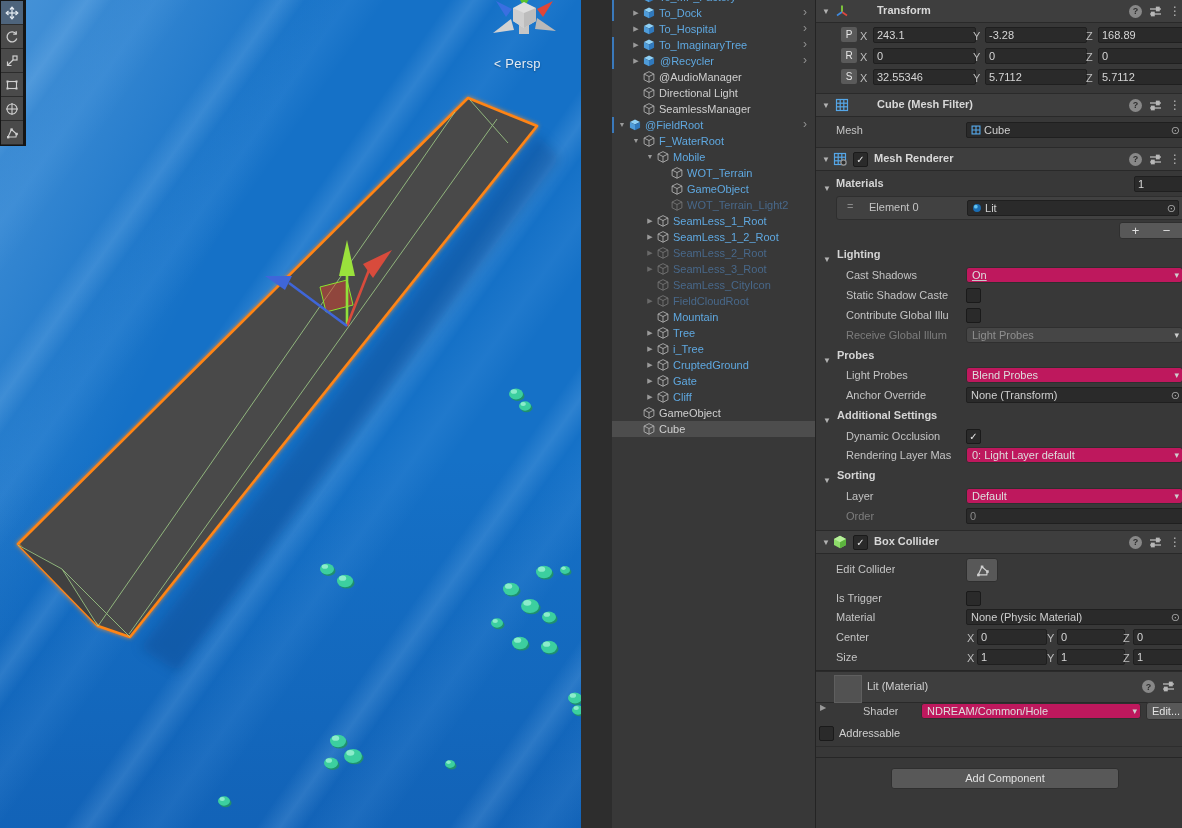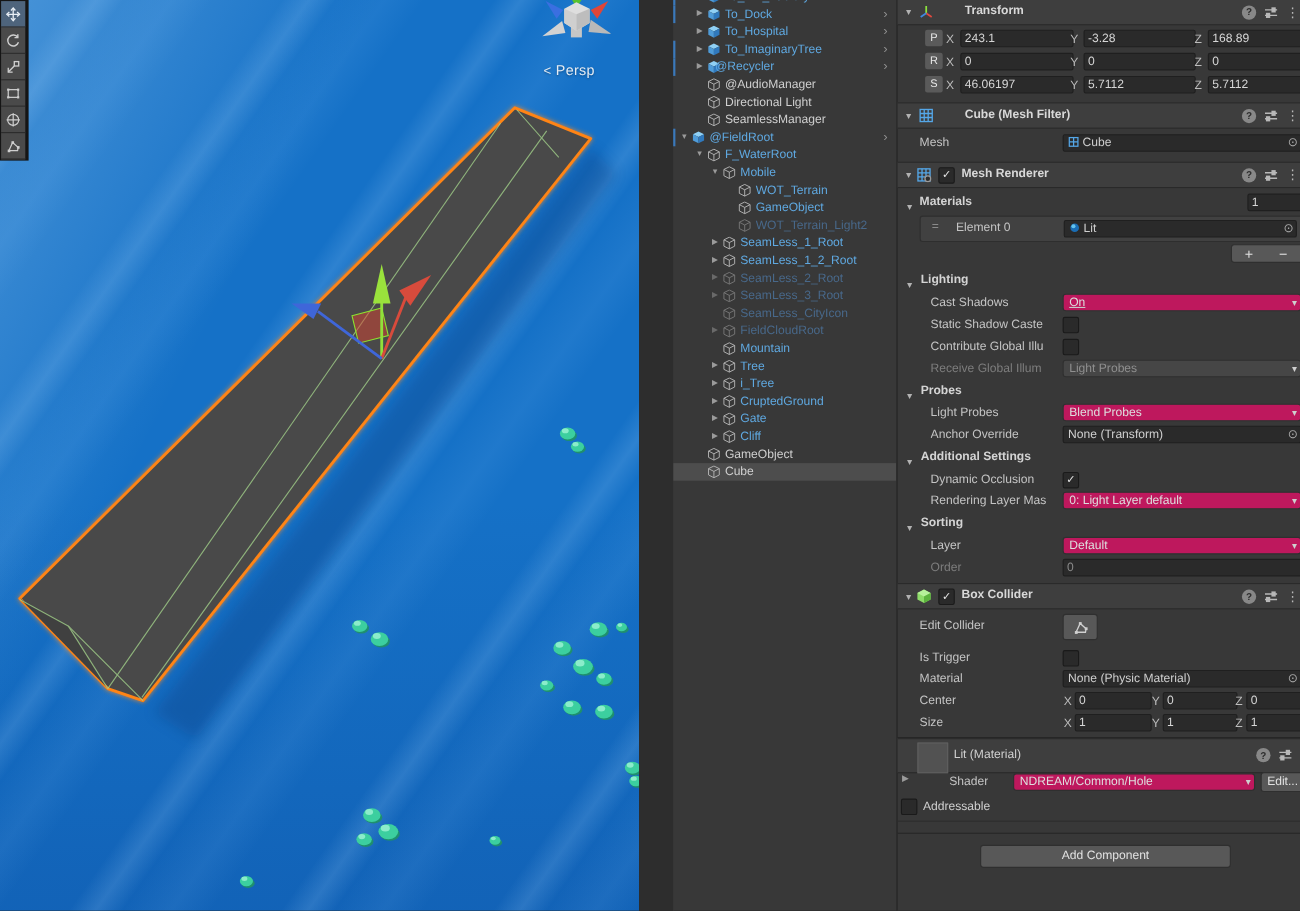--- a/index.html
+++ b/index.html
@@ -325,21 +325,21 @@
       <span class="chev">›</span>
     </div>
     <div class="hrow" style="top: 53px;">
       <span class="bar"></span>
       <span class="tog" style="left: 18px;">▶</span>
       <svg viewBox="0 0 12 13" class="ic" style="left: 31px;">
         <polygon points="6,0.5 11.5,3.2 6,6 0.5,3.2" fill="#8fd0f5"></polygon>
         <polygon points="0.5,3.2 6,6 6,12.2 0.5,9.4" fill="#4f9cd9"></polygon>
         <polygon points="11.5,3.2 6,6 6,12.2 11.5,9.4" fill="#3079bd"></polygon>
       </svg>
-      <span class="lbl t-blue" style="left: 38px;">@Recycler</span>
+      <span class="lbl t-blue" style="left: 48px;">@Recycler</span>
       <span class="chev">›</span>
     </div>
     <div class="hrow" style="top: 69px;">
       <svg viewBox="0 0 12 13" class="ic" style="left: 31px;">
         <g stroke="#b9b9b9" stroke-width="0.9" fill="none">
           <polygon points="6,0.7 11.3,3.3 11.3,9.5 6,12.2 0.7,9.5 0.7,3.3"></polygon>
           <polyline points="0.7,3.3 6,6 11.3,3.3"></polyline>
           <line x1="6" y1="6" x2="6" y2="12.2"></line>
         </g>
       </svg>
@@ -616,21 +616,21 @@
     <span class="axis" style="left:44px;">X</span>
     <div class="nfield" style="left:57px;width:95px;">0</div>
     <span class="axis" style="left:157px;">Y</span>
     <div class="nfield" style="left:169px;width:94px;">0</div>
     <span class="axis" style="left:270px;">Z</span>
     <div class="nfield" style="left:282px;width:85px;">0</div>
   </div>
   <div class="row" style="top:68px;">
     <span class="prs">S</span>
     <span class="axis" style="left:44px;">X</span>
-    <div class="nfield" style="left:57px;width:95px;">46.06197</div>
+    <div class="nfield" style="left:57px;width:95px;">32.55346</div>
     <span class="axis" style="left:157px;">Y</span>
     <div class="nfield" style="left:169px;width:94px;">5.7112</div>
     <span class="axis" style="left:270px;">Z</span>
     <div class="nfield" style="left:282px;width:85px;">5.7112</div>
   </div>
 
   <div class="hdr" style="top:93px;">
     <span class="fold">▼</span>
     <svg class="cicon" viewBox="0 0 14 14" stroke="#55a7e8" stroke-width="1.2" fill="none">
       <rect x="1.5" y="1.5" width="11" height="11"></rect>

